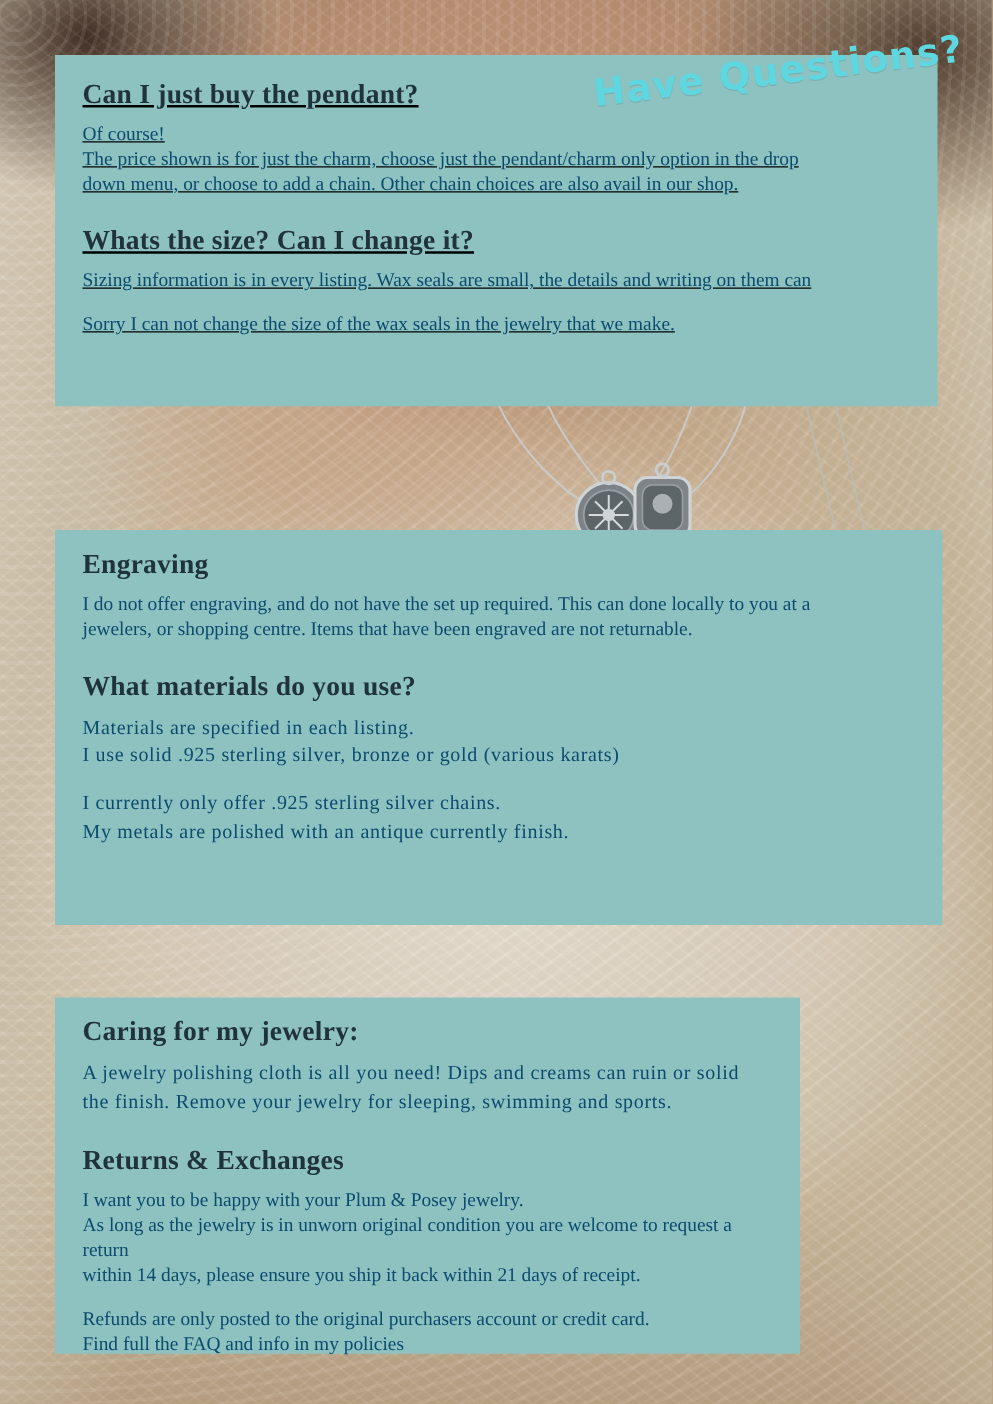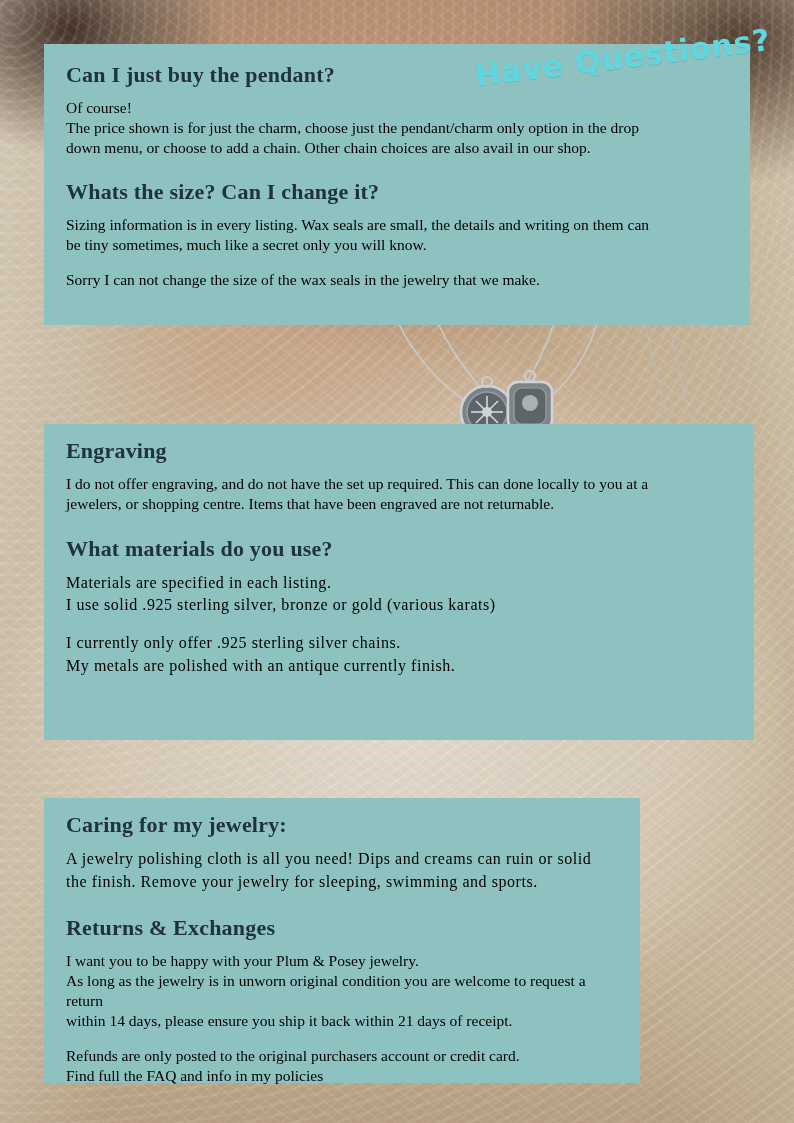--- a/index.html
+++ b/index.html
@@ -60,35 +60,35 @@
     pointer-events: none;
   }
 
   
   .panel {
     position: absolute;
     background: #8dc2c0;
     z-index: 2;
     box-sizing: border-box;
   }
-  #panel-faq-top   { left: 44px; top: 44px;  width: 706px; height: 281px; padding: 18px 26px 10px 22px; }
+  #panel-faq-top   { left: 44px; top: 44px;  width: 706px; height: 281px; padding: 18px 26px 10px 22px; text-decoration: underline; }
   #panel-faq-mid   { left: 44px; top: 424px; width: 710px; height: 316px; padding: 14px 26px 10px 22px; }
   #panel-faq-bot   { left: 44px; top: 798px; width: 596px; height: 285px; padding: 14px 26px 10px 22px; }
 
   h2.q {
     font-family: "Liberation Serif", serif;
     font-weight: 700;
     color: #20333a;
     margin: 0 0 10px 0;
     font-size: 22px;
     letter-spacing: 0.2px;
   }
   p.a {
     margin: 0;
-    color: #000000;
+    color: #0c4a6e;
     font-size: 15.5px;
     line-height: 1.28;
     font-family: "Liberation Serif", serif;
   }
   p.a.spaced {
     letter-spacing: 0.55px;
     line-height: 1.42;
     font-size: 16px;
   }
   .gap-m { height: 15px; }
@@ -151,21 +151,20 @@
 <div class="have-questions">Have Questions?</div>
 
 <div class="panel" id="panel-faq-top">
   <h2 class="q">Can I just buy the pendant?</h2>
   <p class="a">Of course!</p>
   <p class="a">The price shown is for just the charm, choose just the pendant/charm only option in the drop</p>
   <p class="a">down menu, or choose to add a chain.  Other chain choices are also avail in our shop.</p>
   <div class="gap-l"></div>
   <h2 class="q">Whats the size? Can I change it?</h2>
   <p class="a">Sizing information is in every listing. Wax seals are small, the details and writing on them can</p>
-  <p class="a">be tiny sometimes, much like a secret only you will know.</p>
   <div class="gap-m"></div>
   <p class="a">Sorry I can not change the size of the wax seals in the jewelry that we make.</p>
 </div>
 
 <div class="panel" id="panel-faq-mid">
   <h2 class="q">Engraving</h2>
   <p class="a">I do not offer engraving, and do not have the set up required.  This can done locally to you at a</p>
   <p class="a">jewelers, or shopping centre.  Items that have been engraved are not returnable.</p>
   <div class="gap-l"></div>
   <h2 class="q">What materials do you use?</h2>

